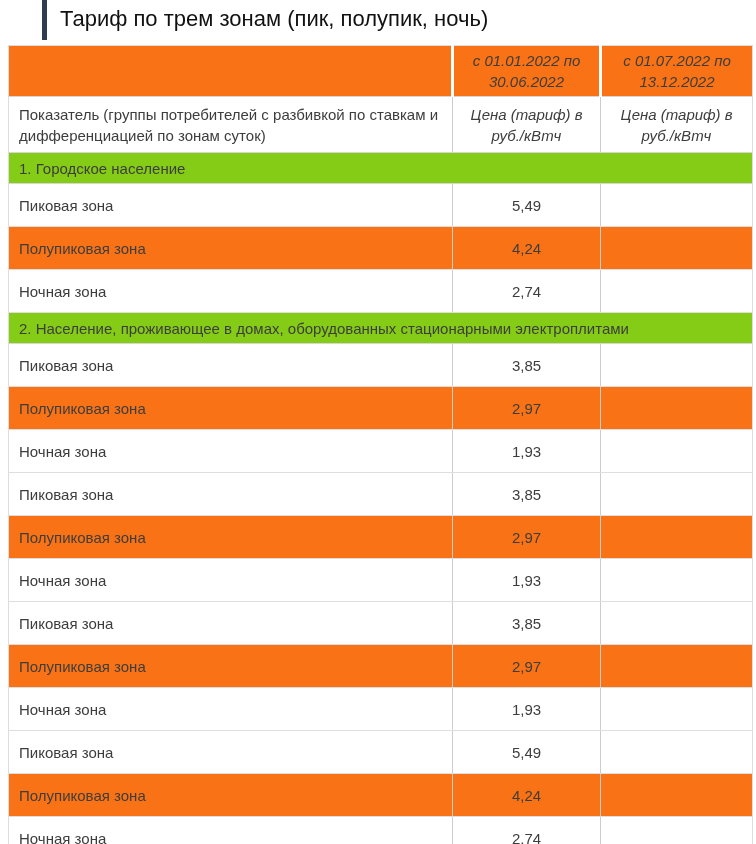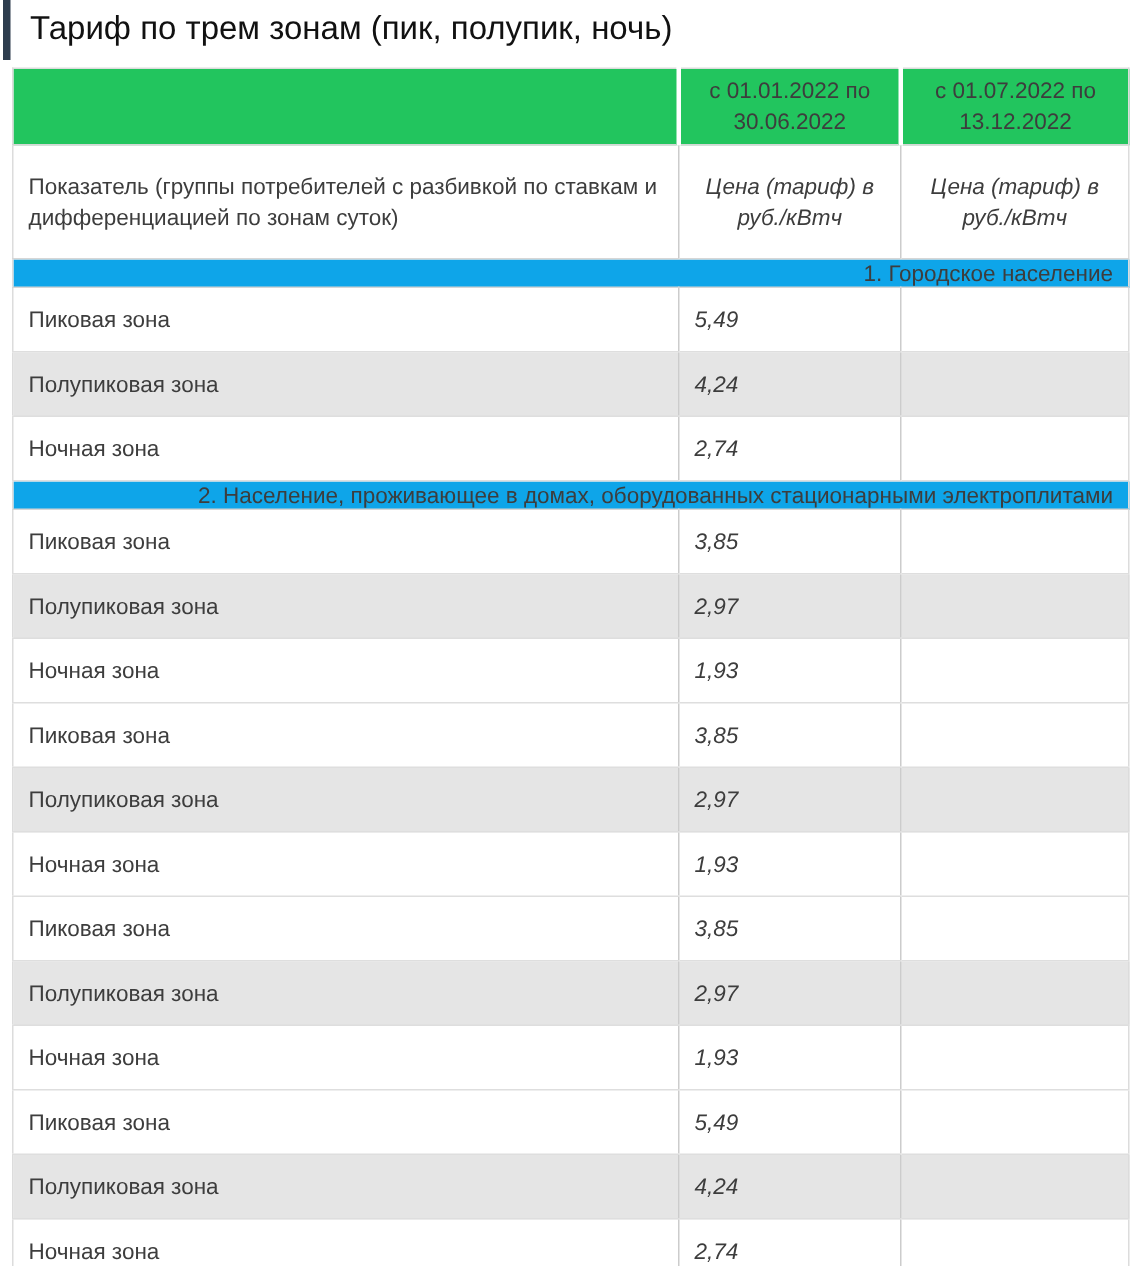--- a/index.html
+++ b/index.html
@@ -14,20 +14,21 @@
     height: 844px;
     overflow: hidden;
     background: #ffffff;
   }
   
   .title-block {
     display: flex;
     align-items: stretch;
     height: 40px;
     margin-bottom: 5px;
+    padding-left: 40px;
   }
   .title-accent {
     width: 5px;
     background: #2e3d4e;
     margin-left: 2px;
     flex: 0 0 5px;
   }
   .page-title {
     font-size: 22px;
     font-weight: 400;
@@ -48,58 +49,59 @@
   }
   col.c1 { width: 444px; }
   col.c2 { width: 148px; }
   col.c3 { width: 152px; }
 
   td { padding: 0 10px; vertical-align: middle; }
 
   
   tr.hr1 td {
     height: 51px;
-    background: #22c55e;
+    background: #f97316;
+    font-style: italic;
     text-align: center;
     line-height: 21px;
   }
   tr.hr1 td + td { border-left: 3px solid #ffffff; }
 
   
   tr.hr2 td {
-    height: 76px;
+    height: 56px;
     background: #ffffff;
     border-top: 1px solid #d6d6d6;
     border-bottom: 1px solid #d6d6d6;
     line-height: 21px;
   }
   tr.hr2 td + td {
     border-left: 1px solid #cccccc;
     font-style: italic;
     text-align: center;
   }
 
   
   tr.section td {
-    height: 19px;
-    background: #0ea5e9;
+    height: 31px;
+    background: #84cc16;
     border-bottom: 1px solid #d6d6d6;
-    text-align: right;
+    text-align: left;
   }
 
   
   tr.data td {
     height: 43px;
     background: #ffffff;
     border-bottom: 1px solid #dedede;
   }
   tr.data td + td { border-left: 1px solid #cccccc; }
-  tr.data.alt td { background: #e5e5e5; }
+  tr.data.alt td { background: #f97316; }
   td.val {
-    font-style: italic;
+    text-align: center;
   }
 
   
   .bottom-sliver {
     width: 744px;
     margin-left: 8px;
     height: 6px;
     background: #d9e8f5;
     border-left: 1px solid #dcdcdc;
     border-right: 1px solid #dcdcdc;

